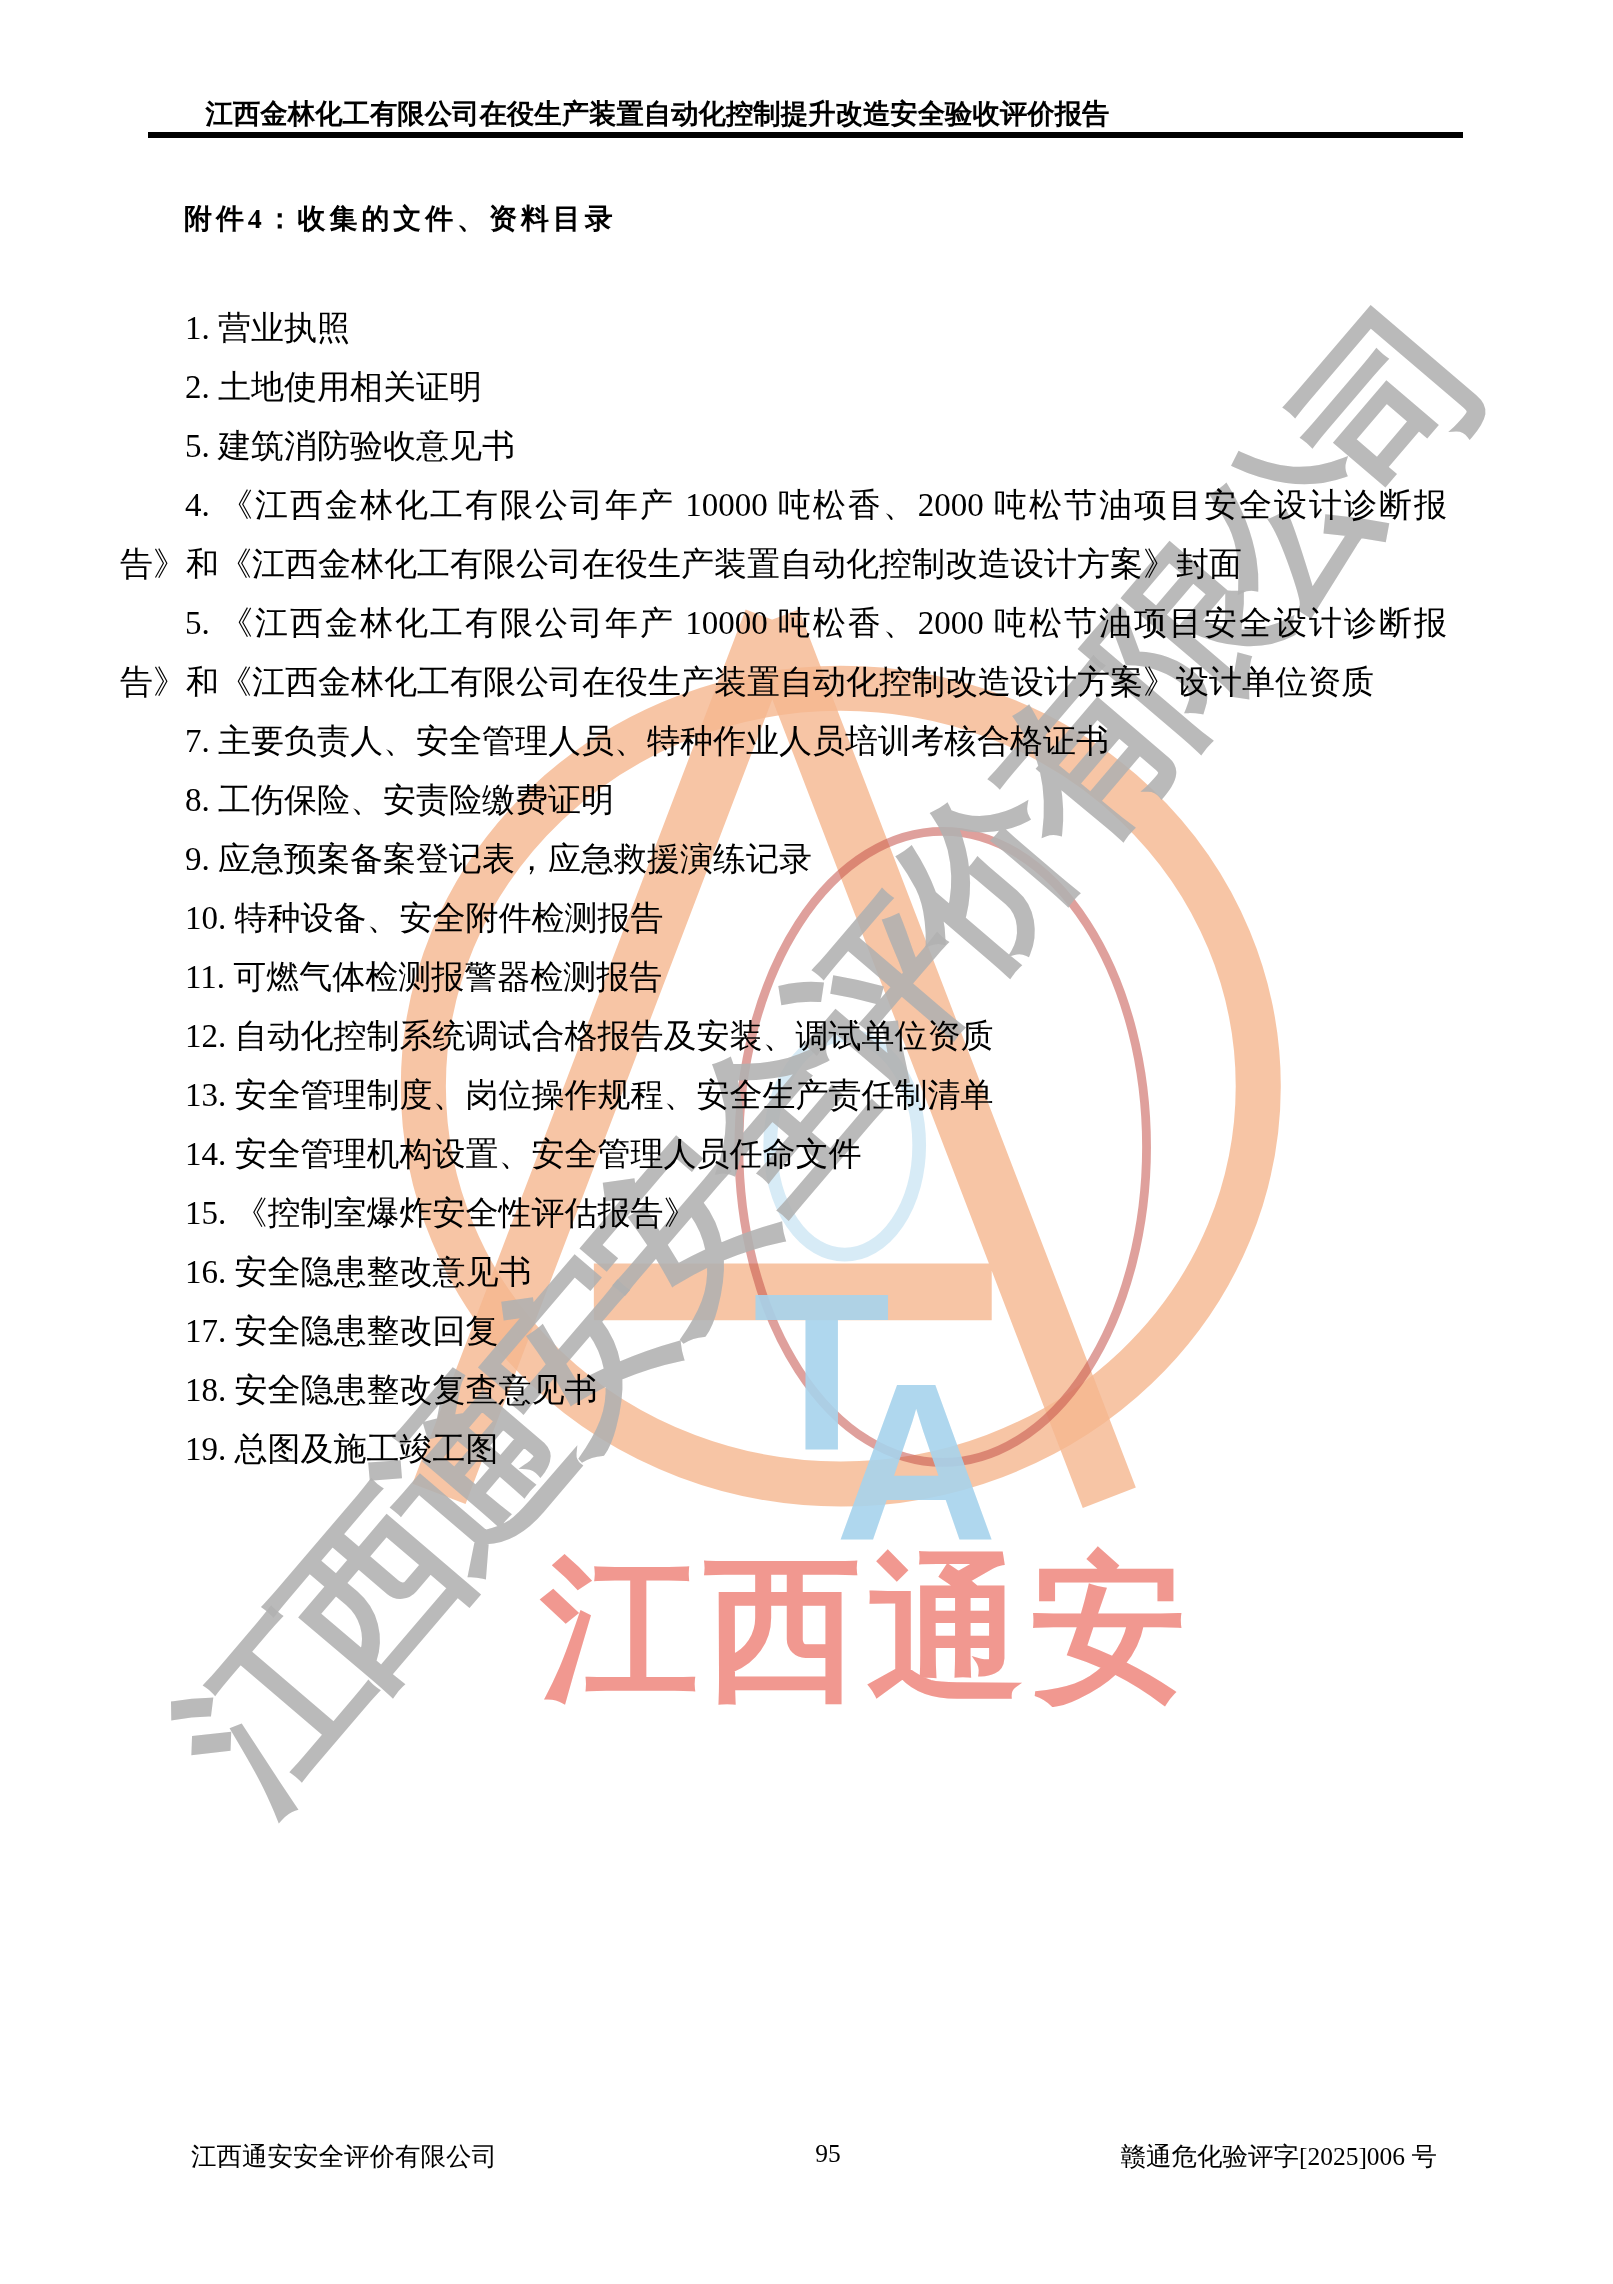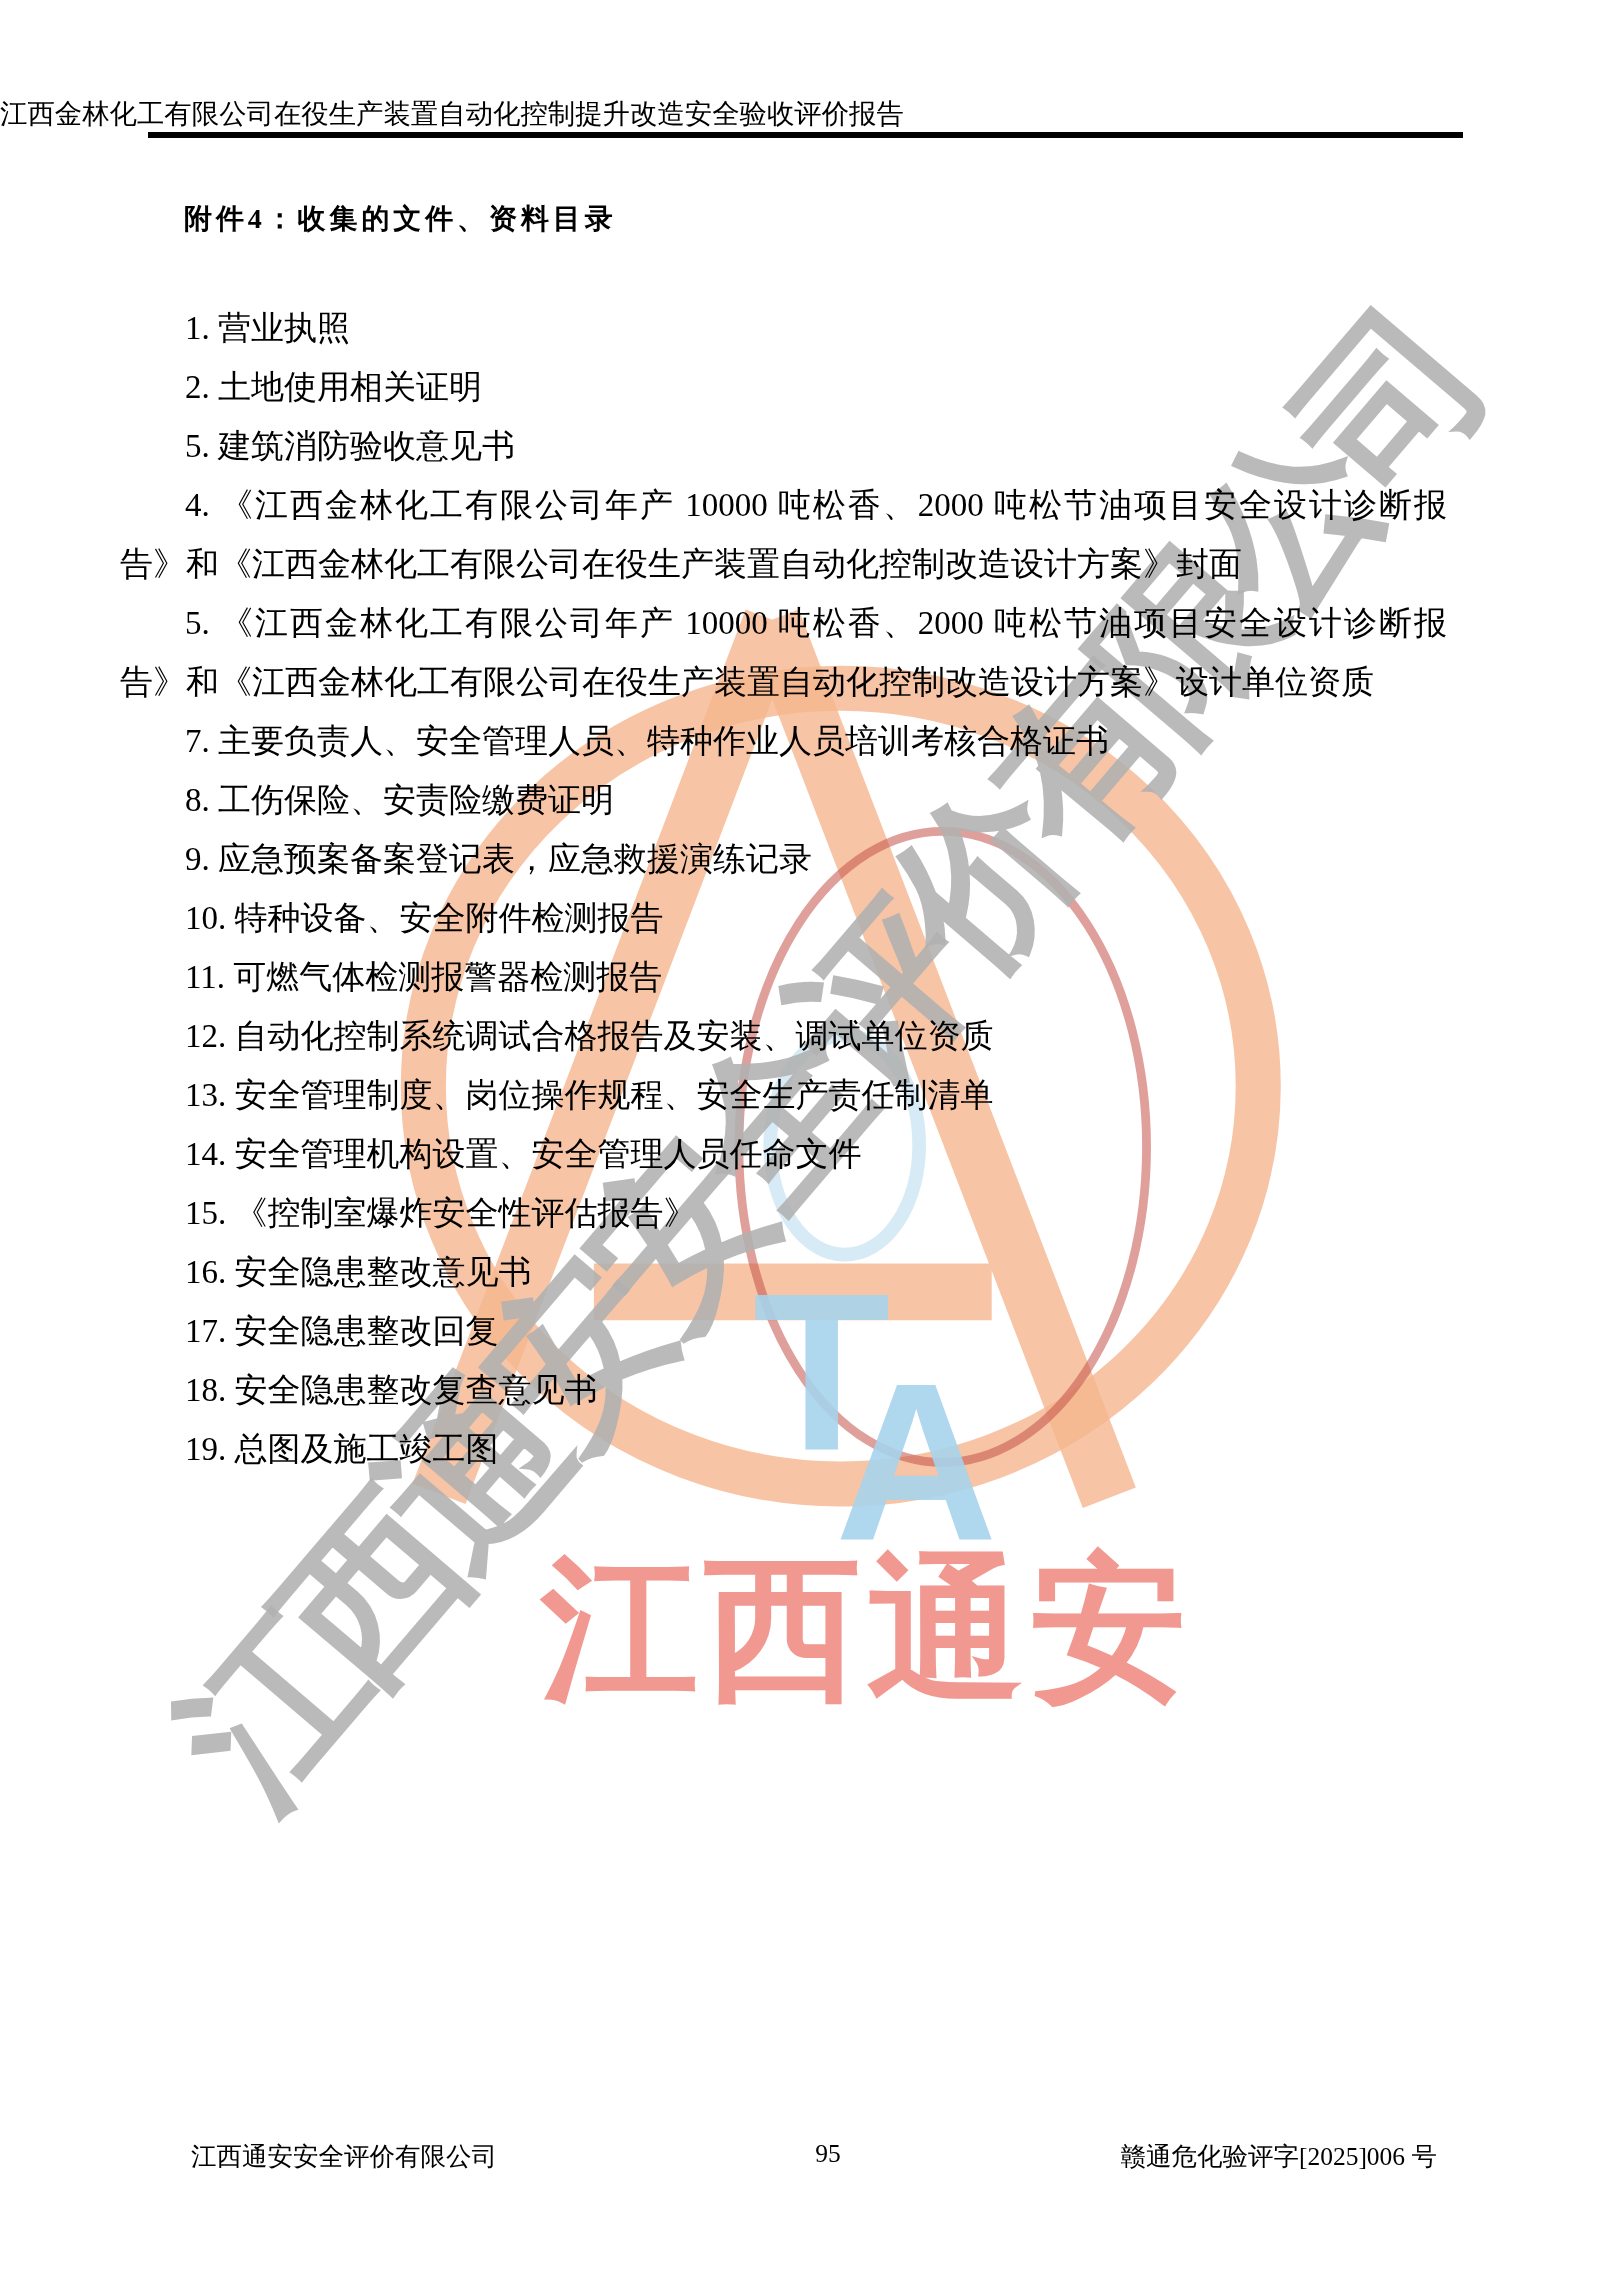--- a/index.html
+++ b/index.html
@@ -28,21 +28,21 @@
   .wm-brand{
     position:absolute;left:541px;top:1525px;
     font-family:Liberation Sans, sans-serif;
     font-weight:bold;font-size:157px;letter-spacing:5.9px;
     color:rgba(238,134,124,0.85);white-space:nowrap;
   }
   
   #content{z-index:1;}
   .header-title{
     position:absolute;left:0;top:96px;width:1315px;
-    font-size:27.4px;
+    text-align:center;font-size:27.4px;font-weight:bold;
   }
   .header-rule{
     position:absolute;left:148px;top:132px;width:1315px;height:5.9px;
     background:#000;
   }
   .section-title{
     position:absolute;left:184px;top:200px;
     font-size:28px;font-weight:bold;letter-spacing:3.9px;
   }
   .doc-list{

